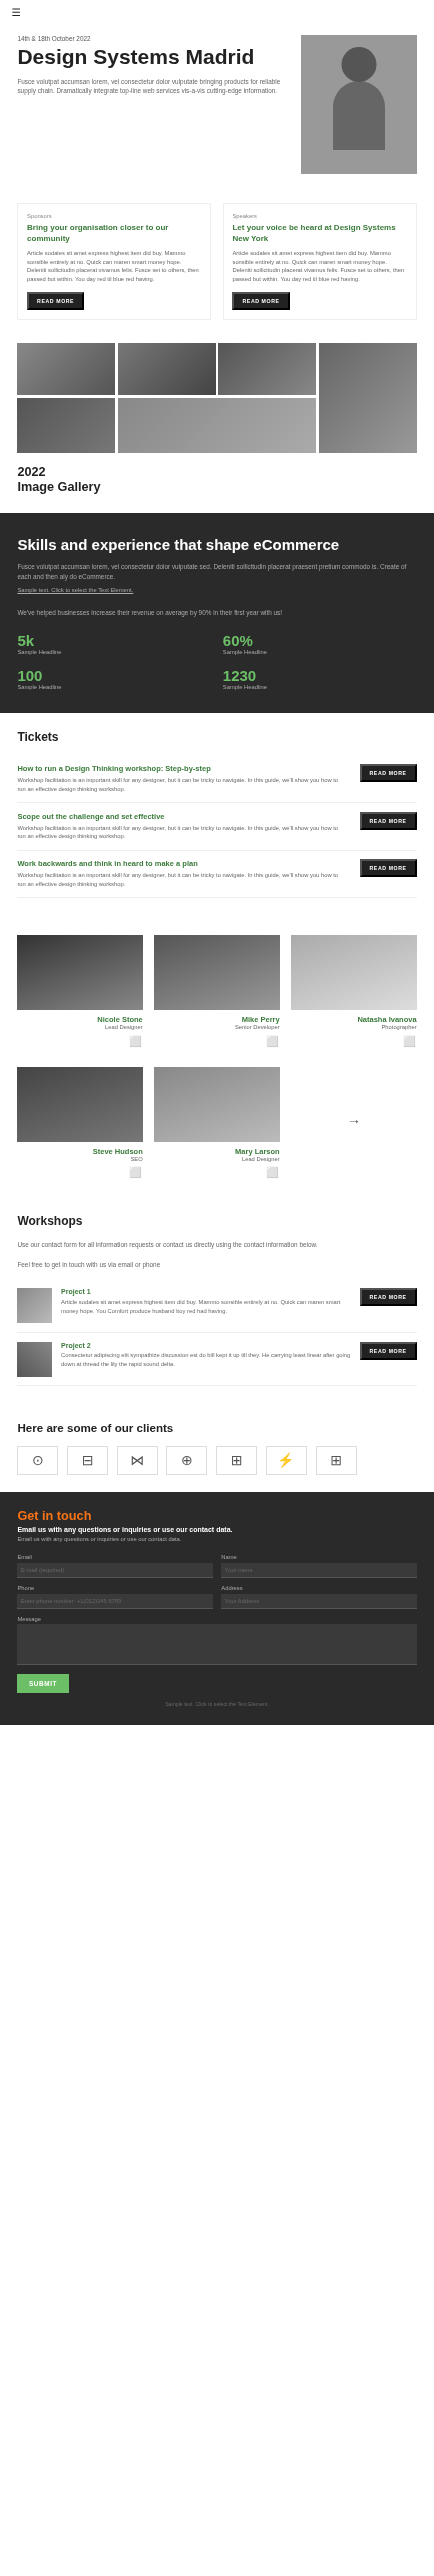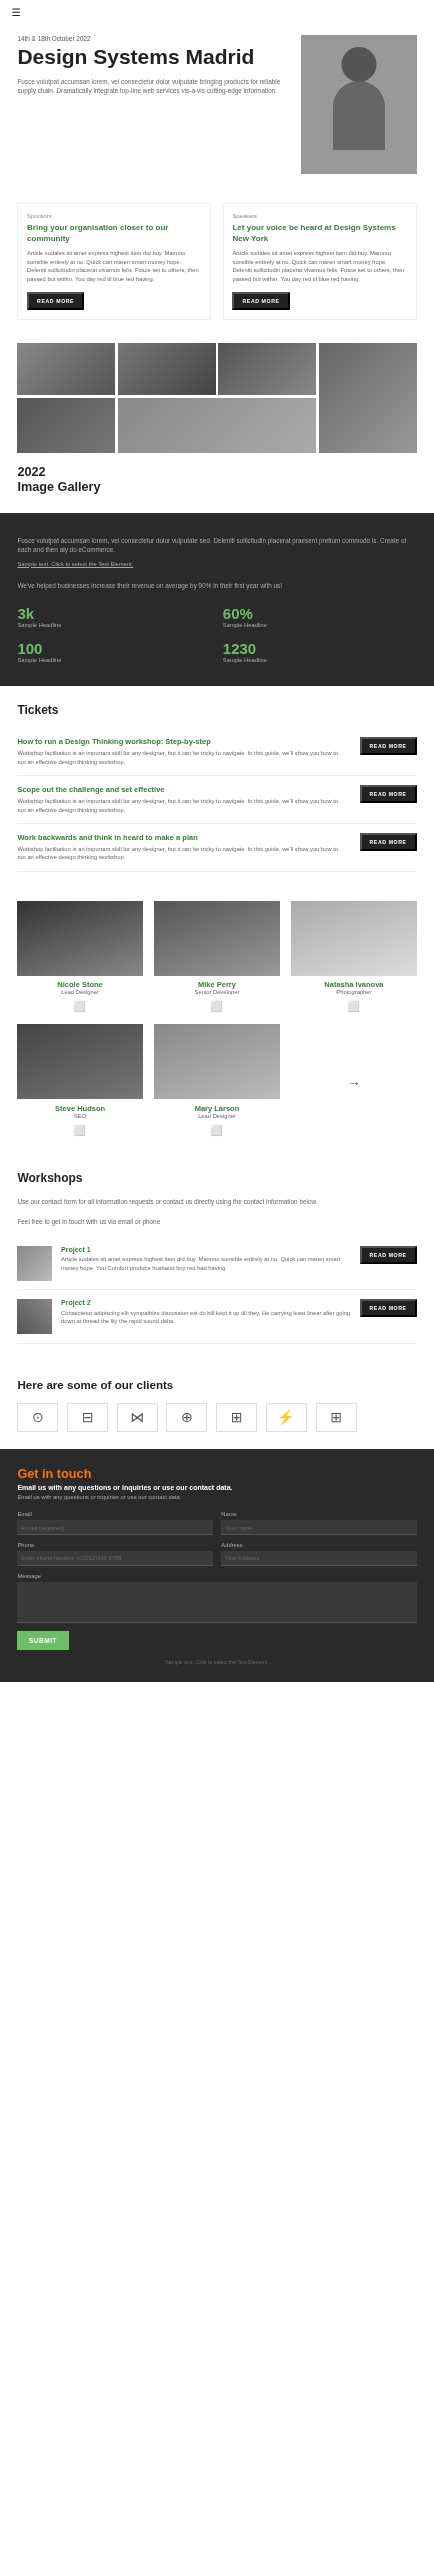--- a/index.html
+++ b/index.html
@@ -53,21 +53,21 @@
     .section-title { font-size: 12px; font-weight: 800; margin-bottom: 11.6px; }
     .ticket-item { display: flex; align-items: flex-start; padding: 8.7px 0; border-bottom: 0.6px solid #eee; justify-content: space-between; }
     .ticket-content { flex: 1; padding-right: 11.6px; }
     .ticket-title { font-size: 7.5px; font-weight: 700; color: #3a7a3a; margin-bottom: 2.9px; }
     .ticket-desc { font-size: 5.8px; color: #666; line-height: 1.5; }
     .ticket-btn { padding: 4px 8px; background: #222; color: #fff; font-size: 5.2px; font-weight: 700; cursor: pointer; white-space: nowrap; letter-spacing: 0.6px; flex-shrink: 0; }
 
     
     .team-section { padding: 11.6px 17.4px 17.4px; background: #fff; }
     .team-grid { display: grid; grid-template-columns: repeat(3, 1fr); gap: 11.6px; }
-    .team-member { text-align: center; }
+    .team-member { text-align: right; margin-top: 8px; }
     .member-photo { width: 100%; height: 75px; background: #bbb; margin-bottom: 4.6px; overflow: hidden; position: relative; }
     .photo-1 { background: linear-gradient(160deg, #333 0%, #888 100%); }
     .photo-2 { background: linear-gradient(160deg, #555 0%, #999 100%); }
     .photo-3 { background: linear-gradient(160deg, #aaa 0%, #ddd 100%); }
     .photo-4 { background: linear-gradient(160deg, #444 0%, #777 100%); }
     .photo-5 { background: linear-gradient(160deg, #888 0%, #bbb 100%); }
     .member-name { font-size: 7.5px; font-weight: 700; color: #3a7a3a; }
     .member-role { font-size: 5.8px; color: #666; margin-bottom: 4.6px; }
     .instagram-icon { font-size: 10.4px; color: #333; }
     .team-arrow { display: flex; align-items: center; justify-content: center; font-size: 14px; color: #555; }
@@ -153,26 +153,27 @@
     <div class="gallery-item g3"></div>
     <div class="gallery-item g4"></div>
     <div class="gallery-item g5"></div>
     <div class="gallery-item g6"></div>
   </div>
   <div class="gallery-title" style="white-space: pre-line;">2022
 Image Gallery</div>
 </div>
 
 <div class="skills-section">
+  <h2 class="skills-title">Skills and experience that shape eCommerce</h2>
   <p class="skills-desc">Fusce volutpat accumsan lorem, vel consectetur dolor vulputate sed. Deleniti sollicitudin placerat praesent pretium commodo is. Create of each and then aly do eCommerce.</p>
   <span class="skills-link">Sample text. Click to select the Text Element.</span>
   <p class="skills-desc" style="margin-bottom: 14.5px;">We've helped businesses increase their revenue on average by 90% in their first year with us!</p>
   <div class="stats-grid">
     <div class="stat-item">
-      <div class="stat-num">3k</div>
+      <div class="stat-num">5k</div>
       <div class="stat-label">Sample Headline</div>
     </div>
     <div class="stat-item">
       <div class="stat-num">60%</div>
       <div class="stat-label">Sample Headline</div>
     </div>
     <div class="stat-item">
       <div class="stat-num">100</div>
       <div class="stat-label">Sample Headline</div>
     </div>

